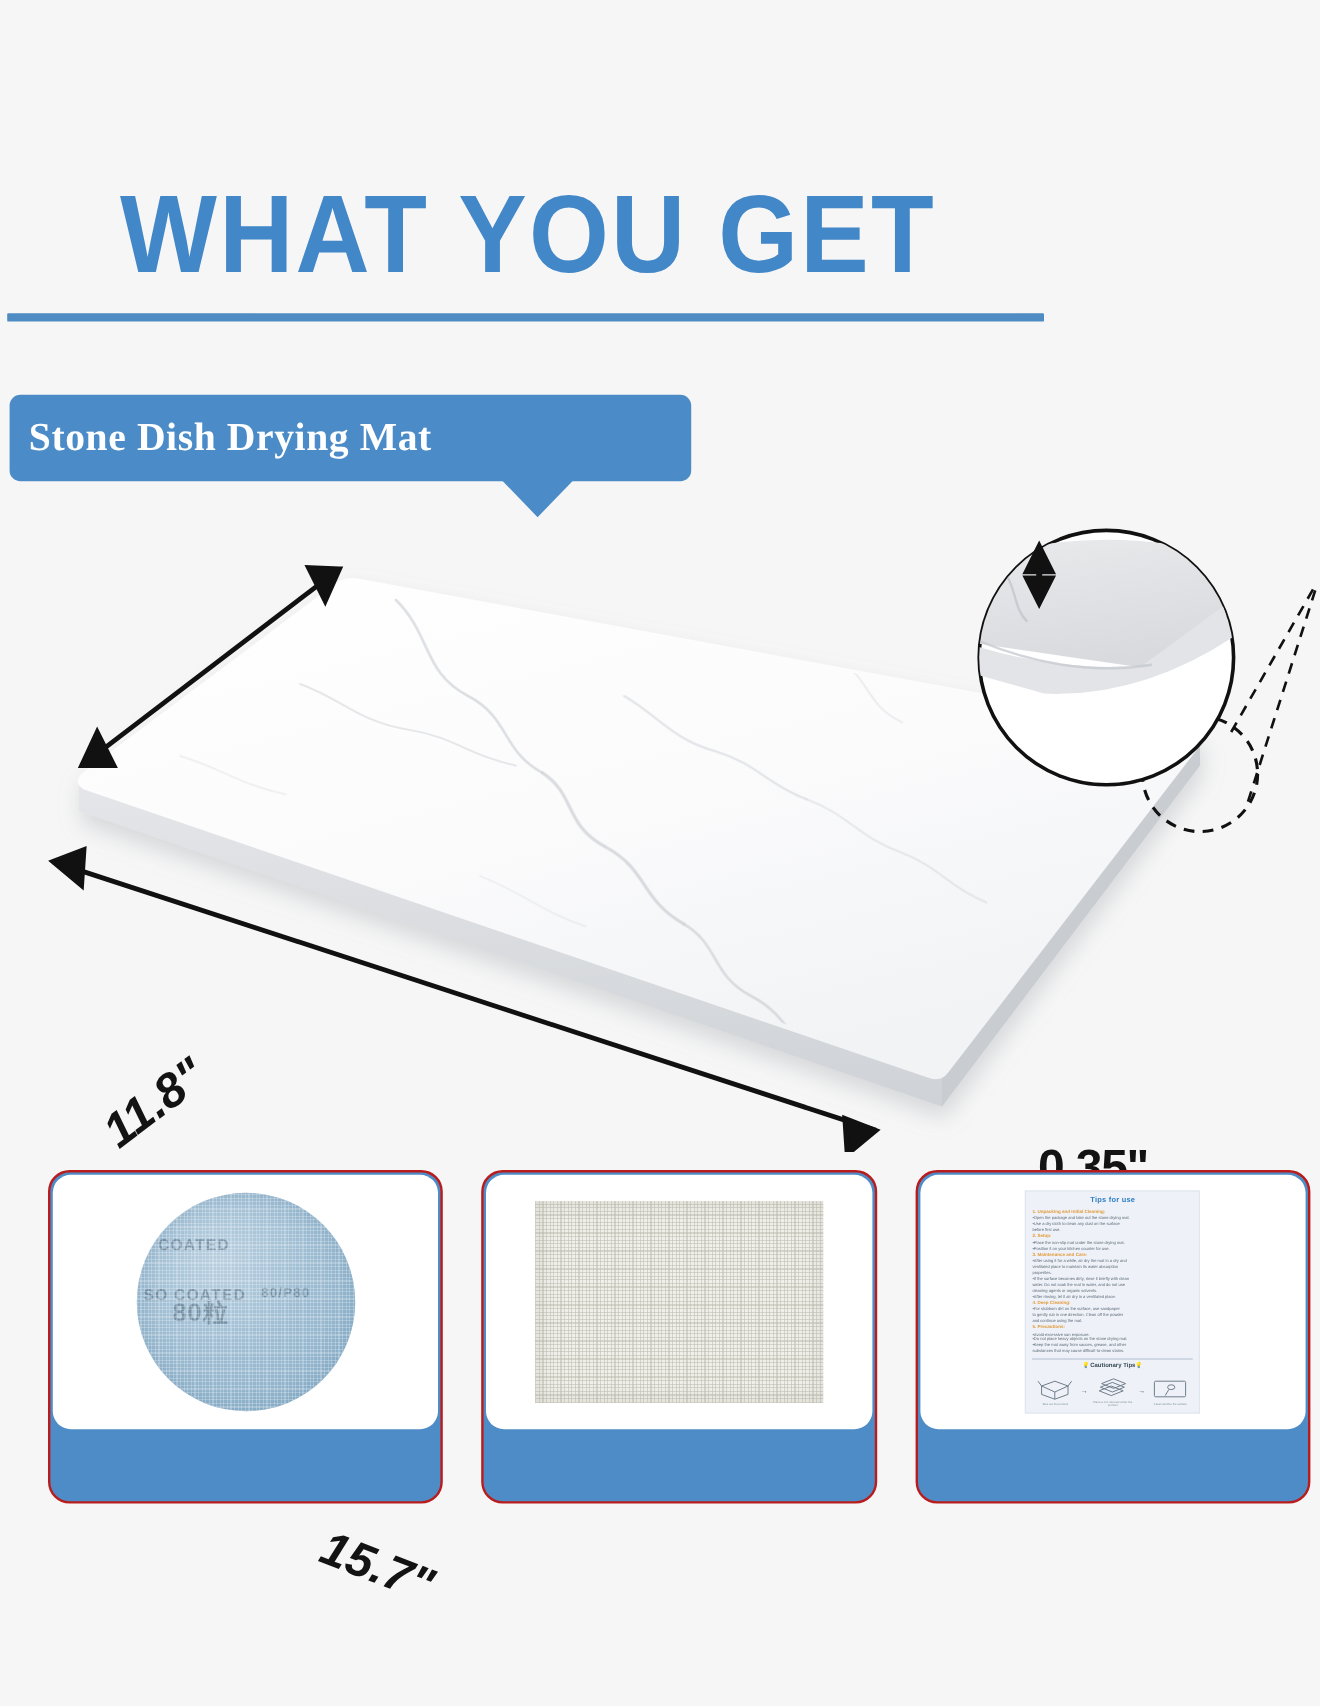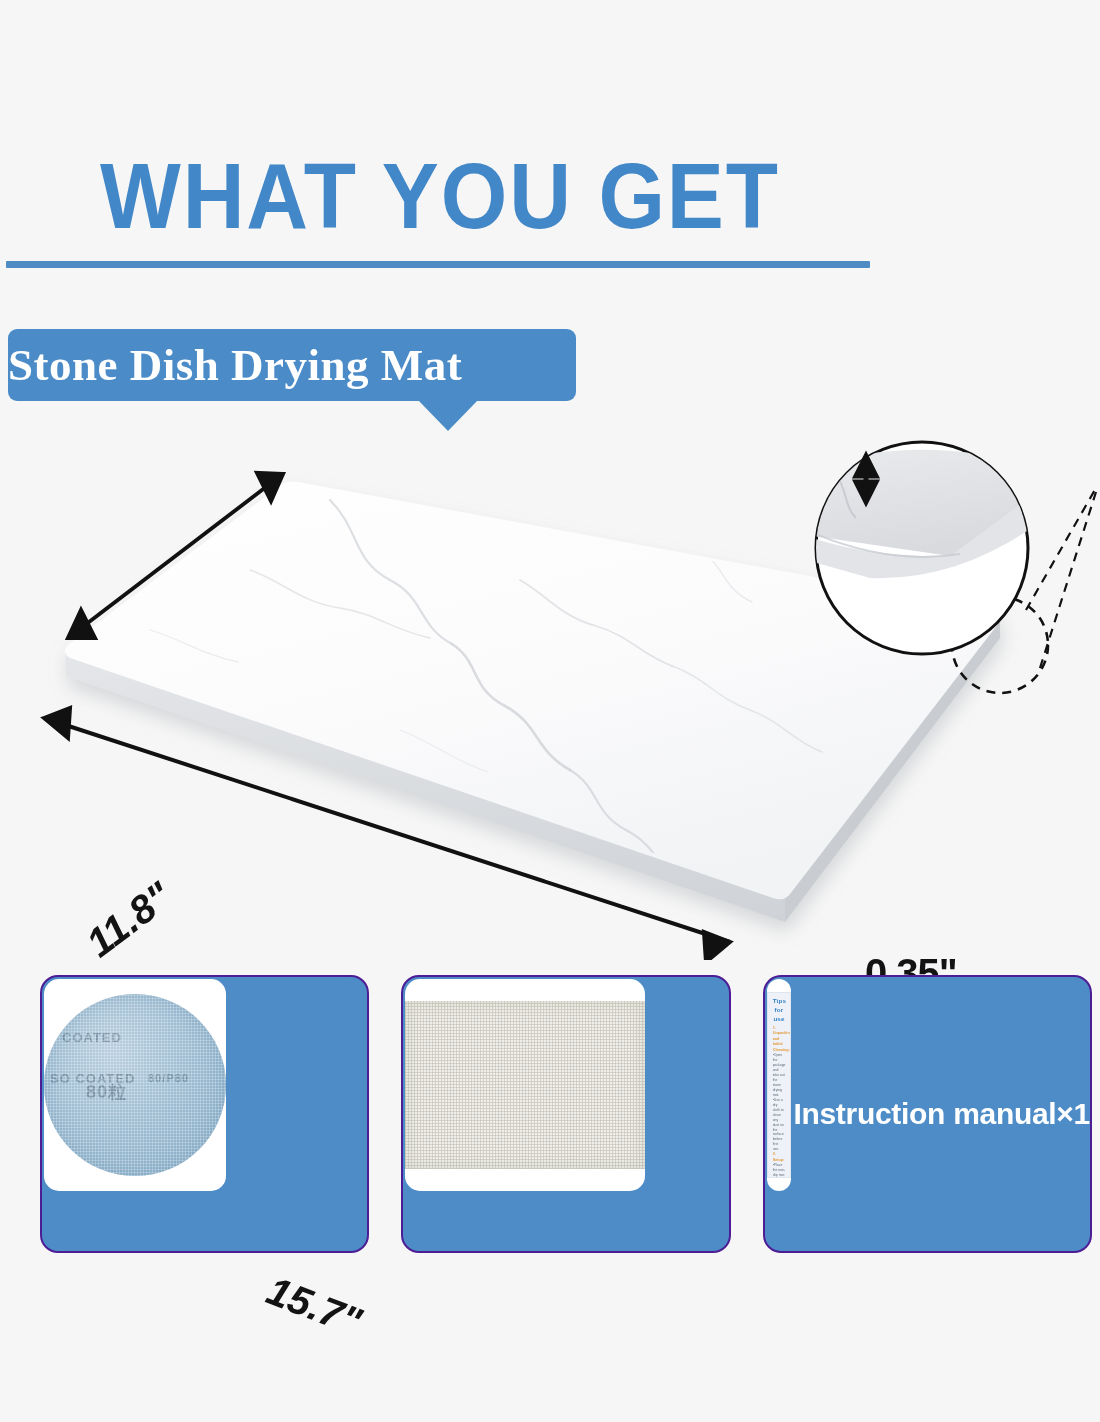--- a/index.html
+++ b/index.html
@@ -31,24 +31,25 @@
   }
 
   
   .bubble{
     position:absolute;left:8px;top:329px;width:568px;height:72px;
     background:#4b8cc8;border-radius:9px;
   }
   .bubble-label{
     position:absolute;inset:0;
     display:flex;align-items:center;
+    padding-left:16px;
     color:#ffffff;
     font-family:"Liberation Serif",serif;
     font-weight:bold;
-    font-size:45px;
+    font-size:33px;
     letter-spacing:0.5px;
     white-space:nowrap;
   }
   .bubble-tail{
     position:absolute;left:418px;top:400px;
     width:0;height:0;
     border-left:30px solid transparent;
     border-right:30px solid transparent;
     border-top:31px solid #4b8cc8;
   }
@@ -86,27 +87,27 @@
   }
 
   
   .cards{
     position:absolute;left:8px;top:975px;
     width:1084px;height:280px;
     display:flex;justify-content:space-between;
   }
   .card{
     width:345px;height:278px;
-    border:2px solid #4c1d95;
+    border:2px solid #b91c1c;
     border-radius:18px;
     background:#4e8cc8;
     box-sizing:border-box;
     position:relative;
     overflow:hidden;
-    display:flex;flex-direction:row;margin-left:32px;
+    display:flex;flex-direction:column;margin-left:32px;
   }
   .card-photo{
     height:212px;
     margin:2px 2px 0 2px;
     background:#ffffff;
     border-radius:15px;
     position:relative;
     overflow:hidden;
     display:flex;align-items:center;justify-content:center;
   }
@@ -136,21 +137,21 @@
     opacity:.8;
   }
   .disc-text{
     position:absolute;inset:0;color:rgba(60,85,105,.45);
     font-size:13px;font-weight:bold;letter-spacing:1px;
   }
   .disc-text span{position:absolute;white-space:nowrap;}
   .dt1{left:18px;top:36px;}
   .dt2{left:6px;top:77px;}
   .dt3{left:104px;top:78px;font-size:11px;}
-  .dt4{left:42px;top:86px;font-size:18px;}
+  .dt4{left:30px;top:86px;font-size:21px;}
 
   
   .pad{
     width:240px;height:168px;
     background:#f0efe9;
     background-image:
       repeating-linear-gradient(0deg, rgba(190,188,176,.55) 0 1px, transparent 1px 3px),
       repeating-linear-gradient(90deg, rgba(190,188,176,.55) 0 1px, transparent 1px 3px);
     box-shadow:inset 0 0 16px rgba(170,168,156,.35);
   }
@@ -382,17 +383,16 @@
                   <rect x="4" y="4" width="26" height="13" rx="1"></rect>
                   <ellipse cx="18" cy="9" rx="3" ry="2"></ellipse>
                   <path d="M16,11 L13,16"></path>
                 </g>
               </svg>
               <div class="m-cap">Clean another the surface</div>
             </div>
           </div>
         </div>
       </div>
-      <div class="card-footer">Instruction manual×1</div>
     </div>
 
   </div>
 </div>
 
 </body></html>

